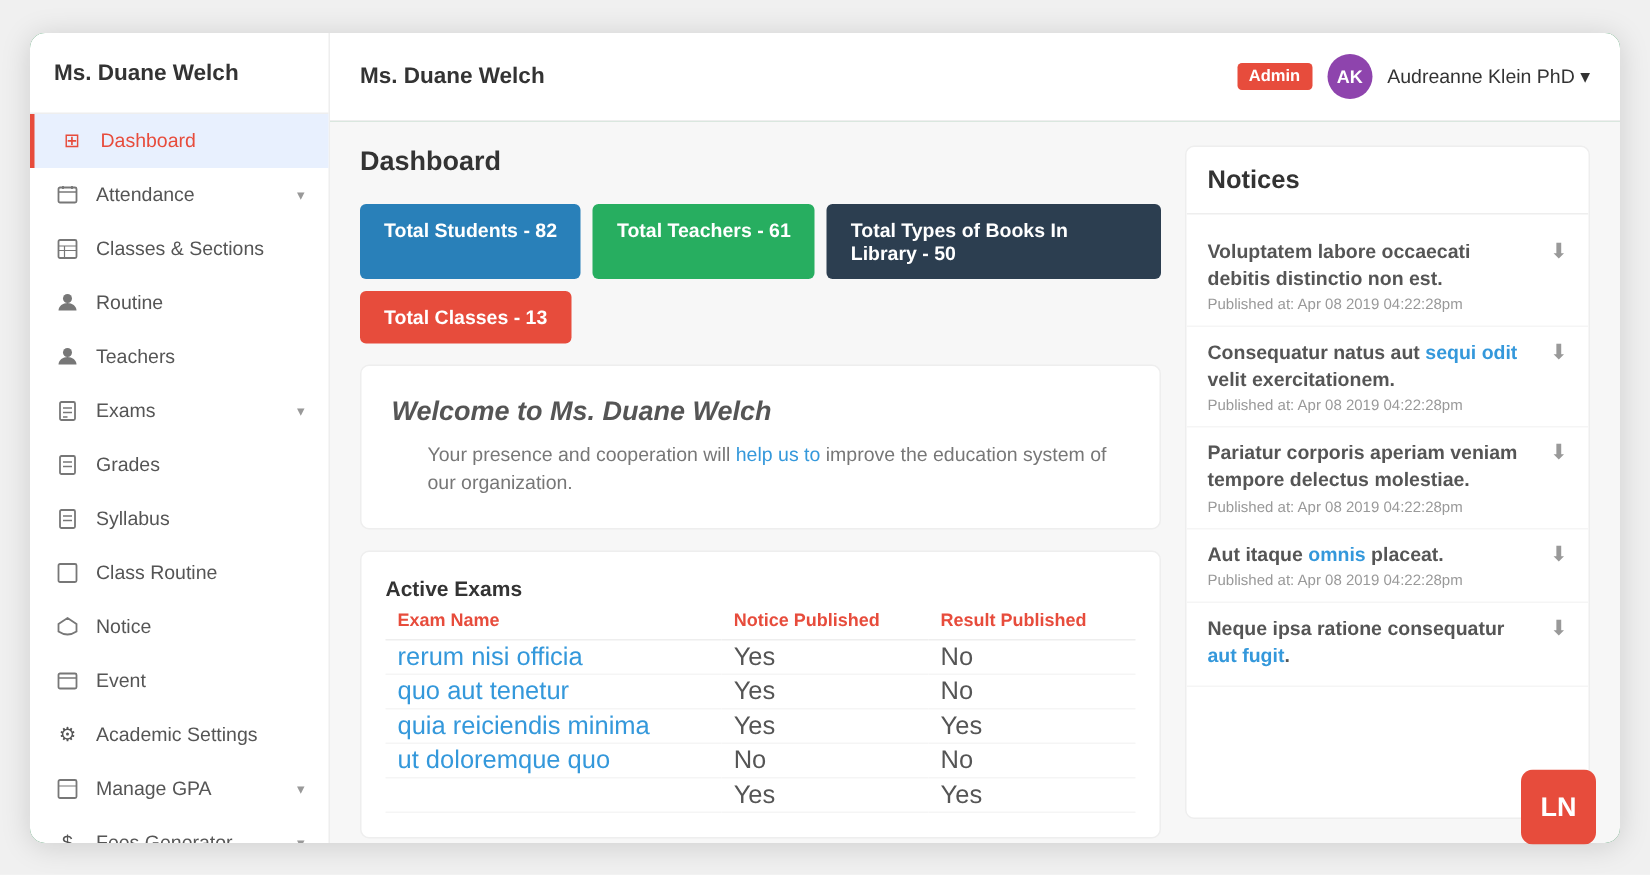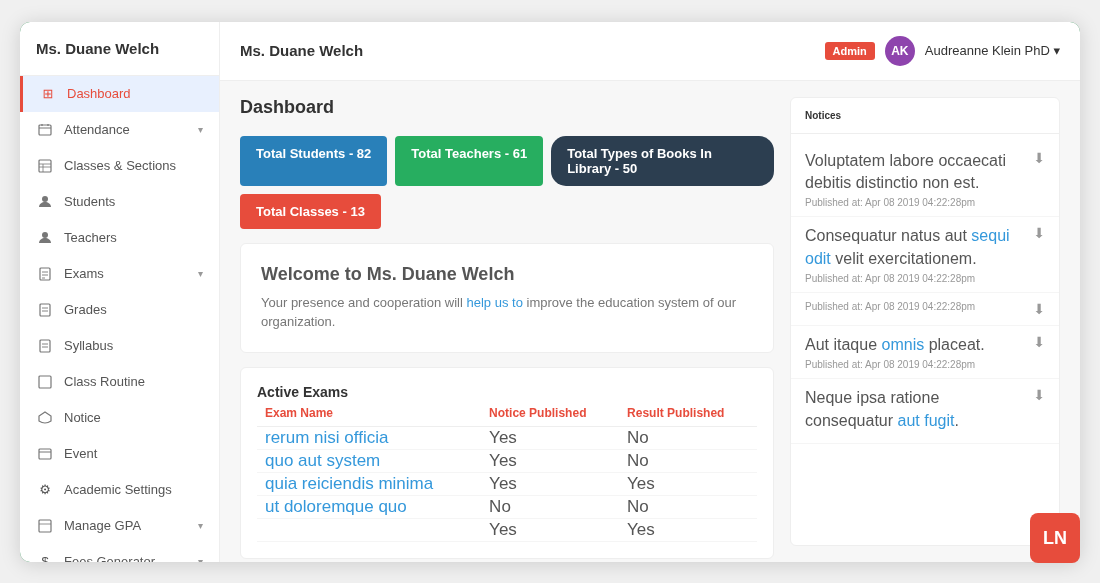--- a/index.html
+++ b/index.html
@@ -183,43 +183,45 @@
       padding: 10px 16px;
       border-radius: 4px;
       color: #fff;
       font-size: 13px;
       font-weight: 700;
       cursor: pointer;
     }
     
     .stat-blue { background: #2980b9; }
     .stat-green { background: #27ae60; }
-    .stat-dark { background: #2c3e50; flex: 1; border-radius: 15px; }
+    .stat-dark { background: #2c3e50; flex: 1; }
     .stat-red { background: #e74c3c; }
     .stat-teal { background: #16a085; }
     
     
     .welcome-card {
       background: #fff;
       border-radius: 6px;
       padding: 20px;
       border: 1px solid #eee;
     }
     
     .welcome-title {
       font-size: 18px;
       font-weight: 600;
       color: #555;
       margin-bottom: 8px;
+      font-style: italic;
     }
     
     .welcome-text {
       font-size: 13px;
       color: #777;
       line-height: 1.5;
+      margin-left: 24px;
     }
     
     .welcome-text a { color: #3498db; text-decoration: none; }
     
     
     .section-card {
       background: #fff;
       border-radius: 6px;
       padding: 16px;
       border: 1px solid #eee;
@@ -267,21 +269,21 @@
       background: #fff;
       border-radius: 6px;
       border: 1px solid #eee;
       height: 100%;
       overflow: hidden;
       display: flex;
       flex-direction: column;
     }
     
     .notices-title {
-      font-size: 10px;
+      font-size: 17px;
       font-weight: 600;
       color: #333;
       padding: 12px 14px;
       border-bottom: 1px solid #eee;
     }
     
     .notices-list {
       overflow-y: scroll;
       flex: 1;
       padding: 8px 0;
@@ -291,38 +293,39 @@
       padding: 8px 14px;
       border-bottom: 1px solid #f5f5f5;
       display: flex;
       justify-content: space-between;
       align-items: flex-start;
     }
     
     .notice-content { flex: 1; }
     
     .notice-text {
-      font-size: 16px;
+      font-size: 13px;
       color: #555;
       line-height: 1.4;
       margin-bottom: 3px;
+      font-weight: bold;
     }
     
     .notice-text a { color: #3498db; text-decoration: none; }
     
     .notice-date {
       font-size: 10px;
       color: #999;
     }
     
     
     .ln-badge {
       position: fixed;
       bottom: 20px;
-      right: 20px;
+      right: 36px;
       width: 50px;
       height: 50px;
       background: #e74c3c;
       border-radius: 8px;
       display: flex;
       align-items: center;
       justify-content: center;
       color: #fff;
       font-size: 18px;
       font-weight: 700;
@@ -373,21 +376,21 @@
           </span>
           <span class="nav-label">Classes &amp; Sections</span>
         </div>
         <div class="nav-item">
           <span class="nav-icon">
             <svg width="14" height="14" viewBox="0 0 14 14" fill="#777">
                 <circle cx="7" cy="4" r="3"></circle>
                 <path d="M1 12c0-3 3-5 6-5s6 2 6 5"></path>
               </svg>
           </span>
-          <span class="nav-label">Students</span>
+          <span class="nav-label">Routine</span>
         </div>
         <div class="nav-item">
           <span class="nav-icon">
             <svg width="14" height="14" viewBox="0 0 14 14" fill="#777">
                 <circle cx="7" cy="4" r="3"></circle>
                 <path d="M1 12c0-3 3-5 6-5s6 2 6 5"></path>
               </svg>
           </span>
           <span class="nav-label">Teachers</span>
         </div>
@@ -515,21 +518,21 @@
                   <th>Result Published</th>
                 </tr>
               </thead>
               <tbody id="exams-tbody">
                   <tr>
         <td><a href="#">rerum nisi officia</a></td>
         <td>Yes</td>
         <td>No</td>
       </tr>
                   <tr>
-        <td><a href="#">quo aut system</a></td>
+        <td><a href="#">quo aut tenetur</a></td>
         <td>Yes</td>
         <td>No</td>
       </tr>
                   <tr>
         <td><a href="#">quia reiciendis minima</a></td>
         <td>Yes</td>
         <td>Yes</td>
       </tr>
                   <tr>
         <td><a href="#">ut doloremque quo</a></td>
@@ -565,20 +568,21 @@
                   <div class="notice-text">
                     Consequatur natus aut <a href="#">sequi odit</a> velit exercitationem.
                   </div>
                   <div class="notice-date">Published at: Apr 08 2019 04:22:28pm</div>
                 </div>
                 <span class="download-icon">⬇</span>
               </div>
 
               <div class="notice-item">
                 <div class="notice-content">
+                  <div class="notice-text">Pariatur corporis aperiam veniam tempore delectus molestiae.</div>
                   <div class="notice-date">Published at: Apr 08 2019 04:22:28pm</div>
                 </div>
                 <span class="download-icon">⬇</span>
               </div>
 
               <div class="notice-item">
                 <div class="notice-content">
                   <div class="notice-text">
                     Aut itaque <a href="#">omnis</a> placeat.
                   </div>

